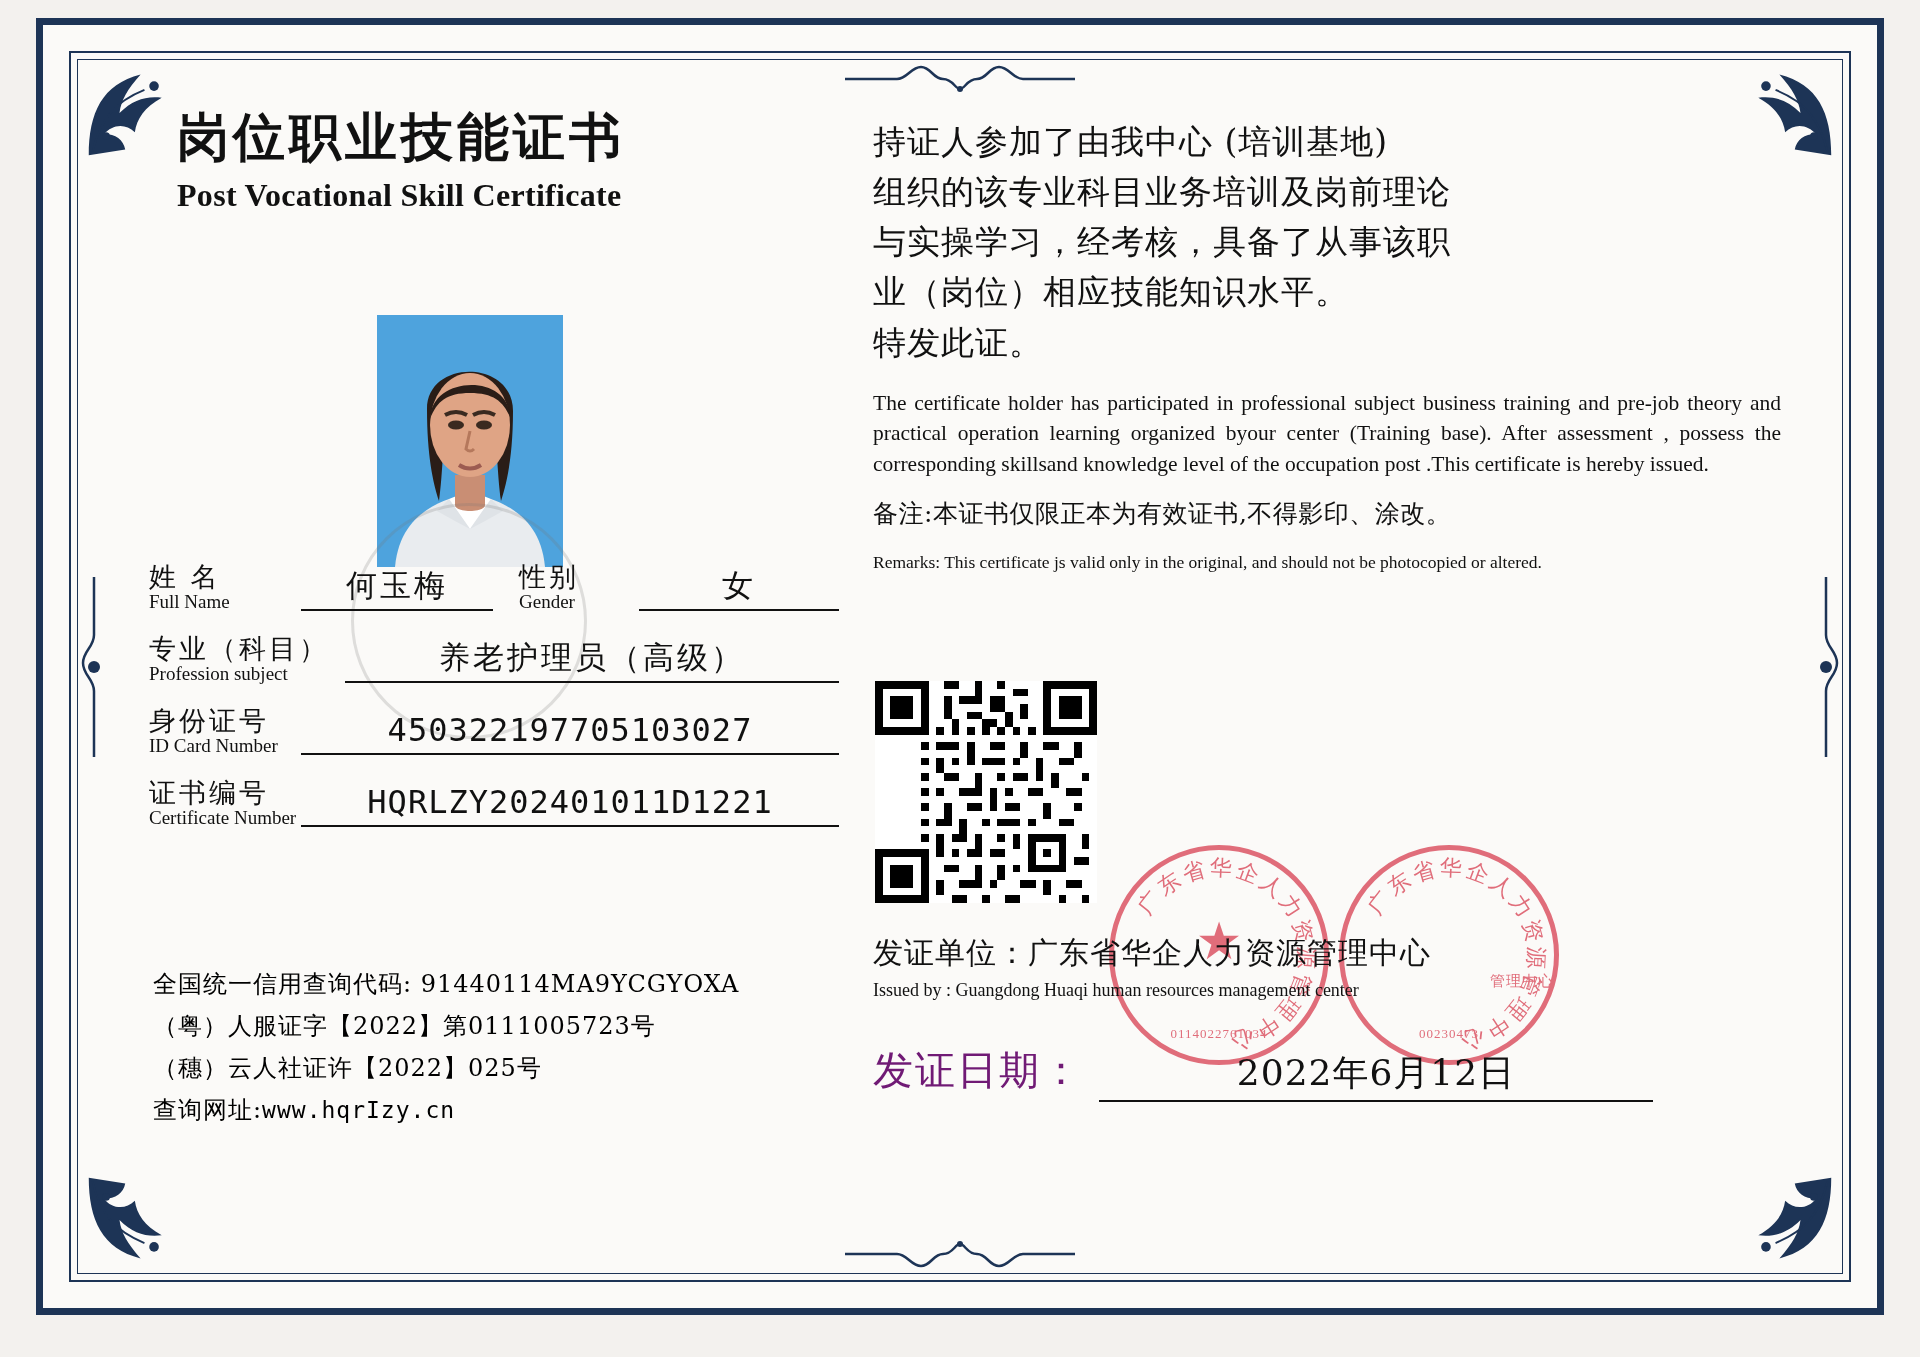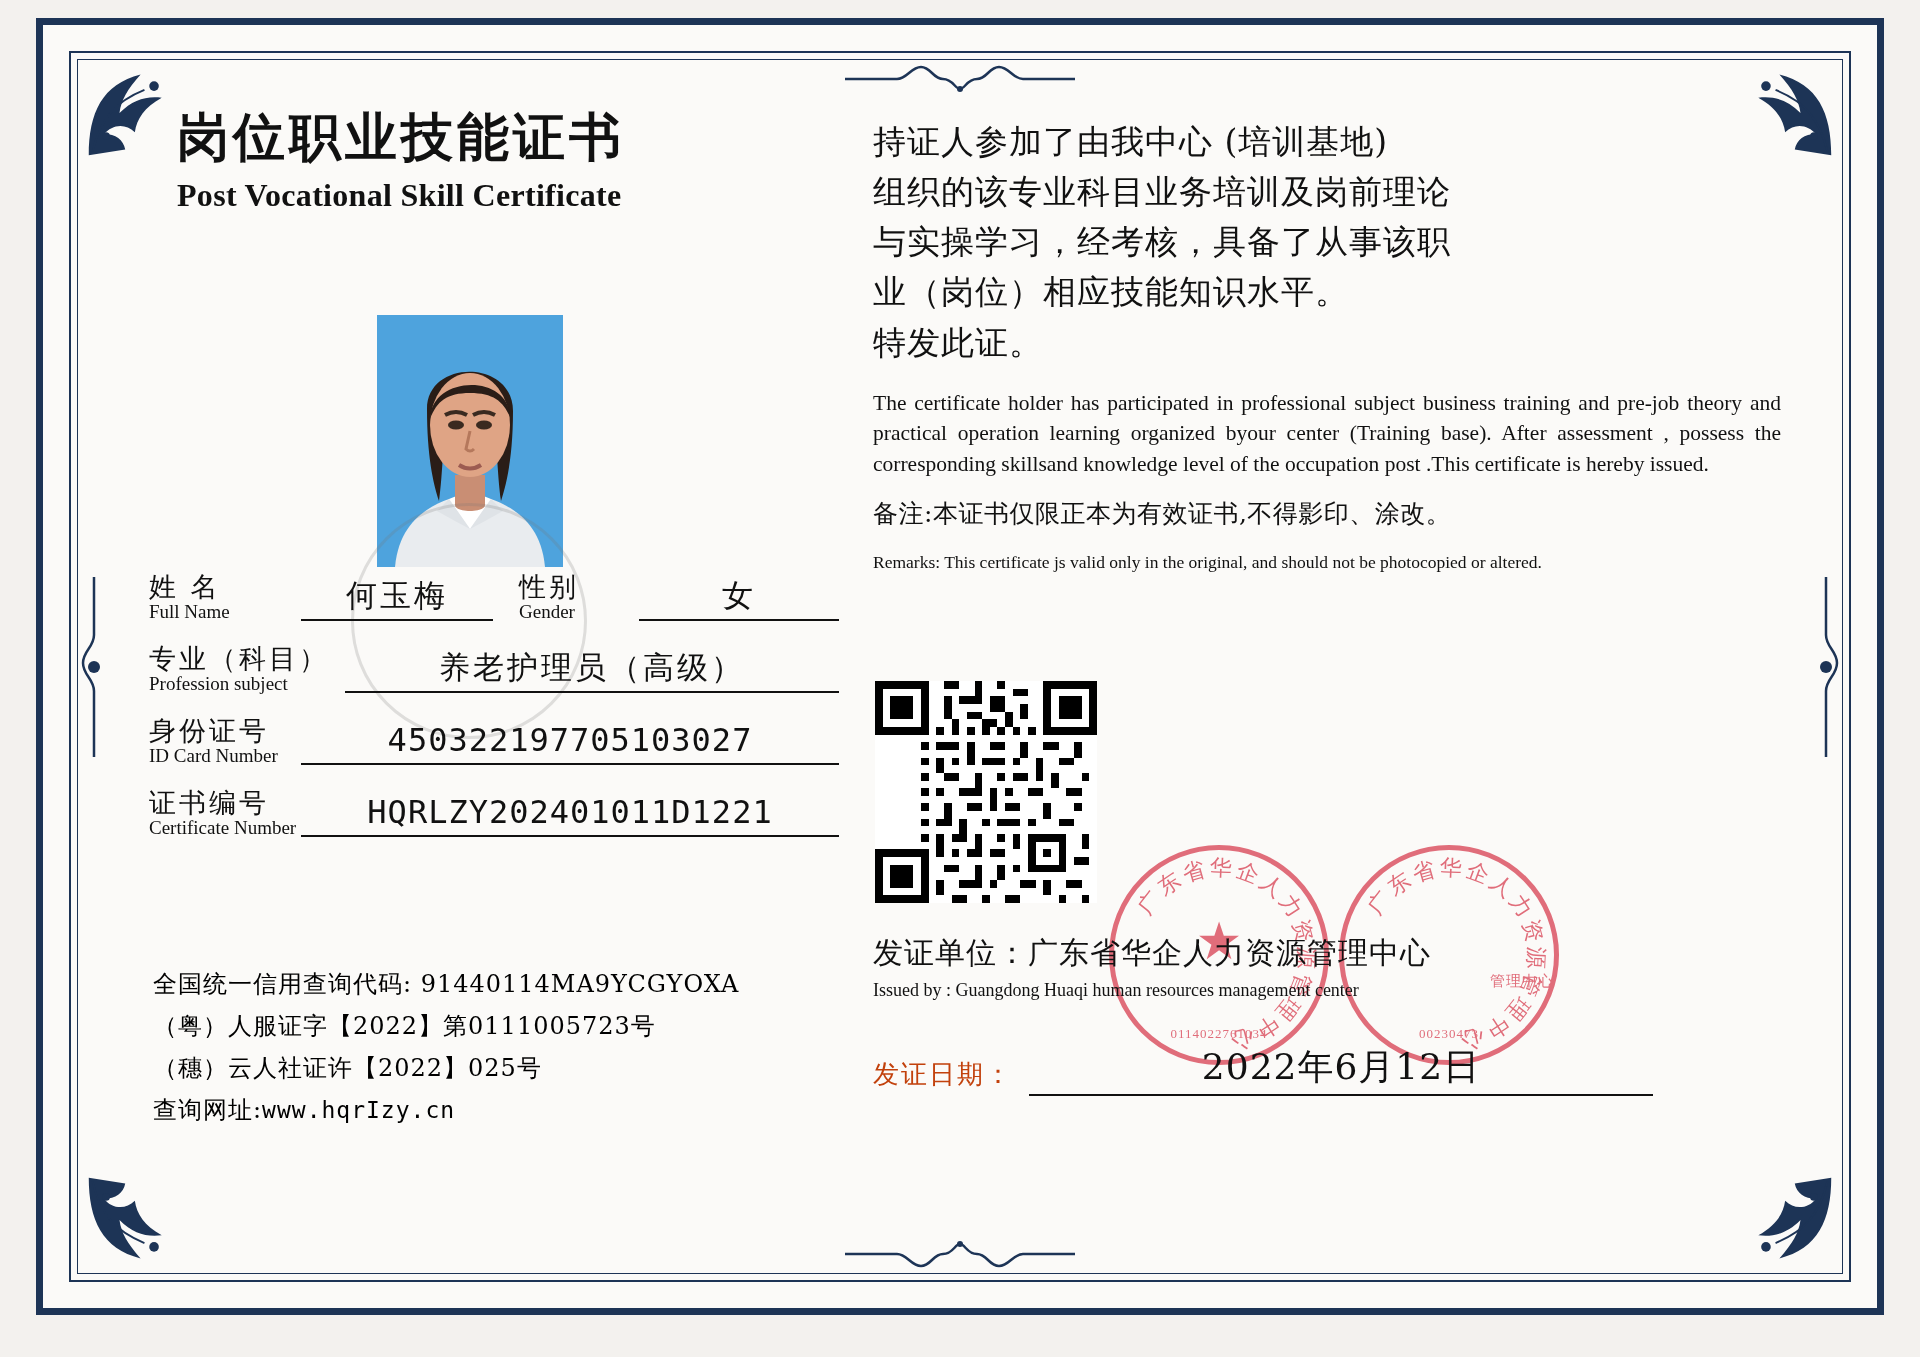--- a/index.html
+++ b/index.html
@@ -151,21 +151,21 @@
     border-radius: 50%;
     color: rgba(110,110,110,0.25);
     font-size: 17px;
     pointer-events: none;
   }
 
   
   .fields {
     position: absolute;
     left: 10px;
-    top: 470px;
+    top: 460px;
     width: 690px;
   }
   .frow {
     display: flex;
     align-items: flex-end;
     margin-bottom: 24px;
     position: relative;
   }
   .flabel {
     width: 152px;
@@ -290,22 +290,22 @@
   .issue-date {
     position: absolute;
     left: 34px;
     top: 940px;
     display: flex;
     align-items: flex-end;
     width: 780px;
   }
   .issue-date .lbl {
     font-family: Liberation Serif, serif;
-    font-size: 26px;
-    color: #c2410c;
+    font-size: 40px;
+    color: #701a75;
     letter-spacing: 2px;
     padding-bottom: 4px;
   }
   .issue-date .val {
     flex: 1;
     margin-left: 16px;
     border-bottom: 2px solid #111;
     text-align: center;
     font-family: "DejaVu Serif", serif;
     font-size: 36px;

